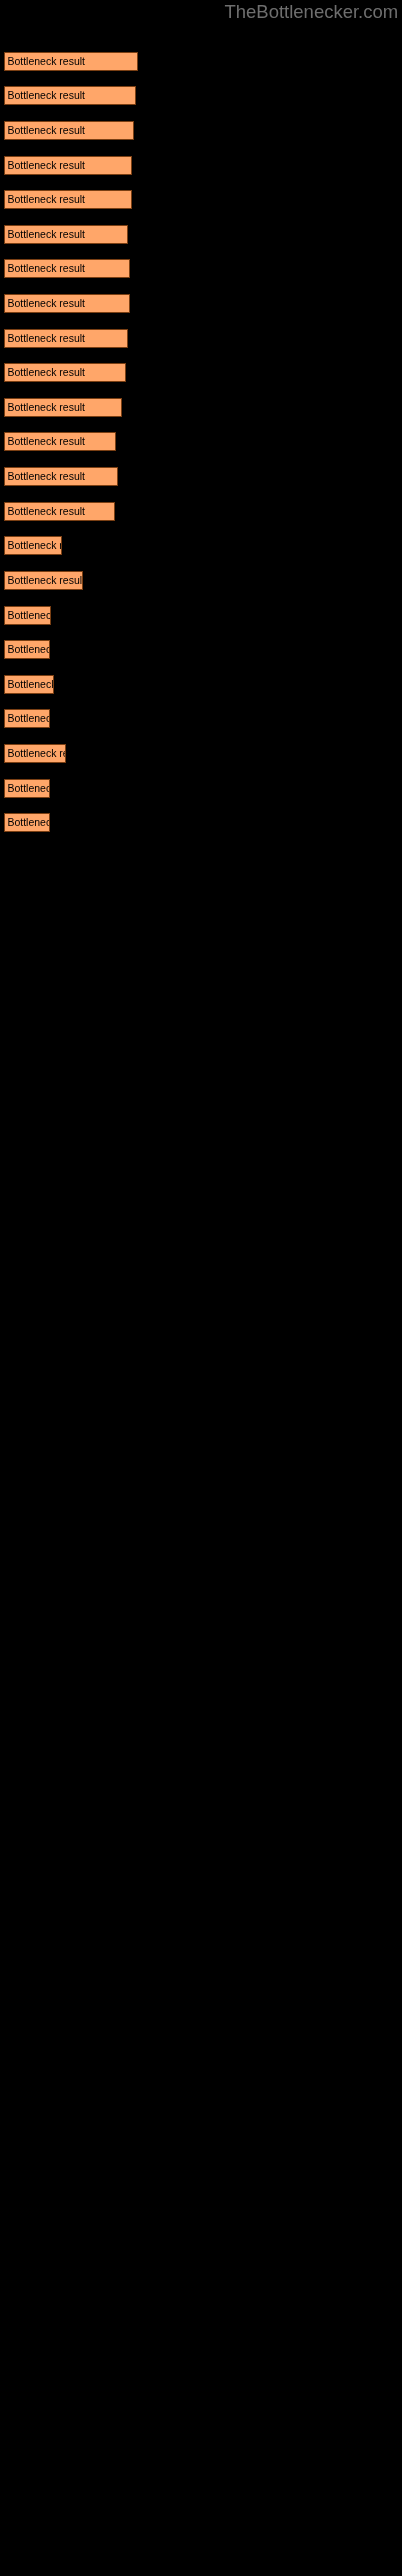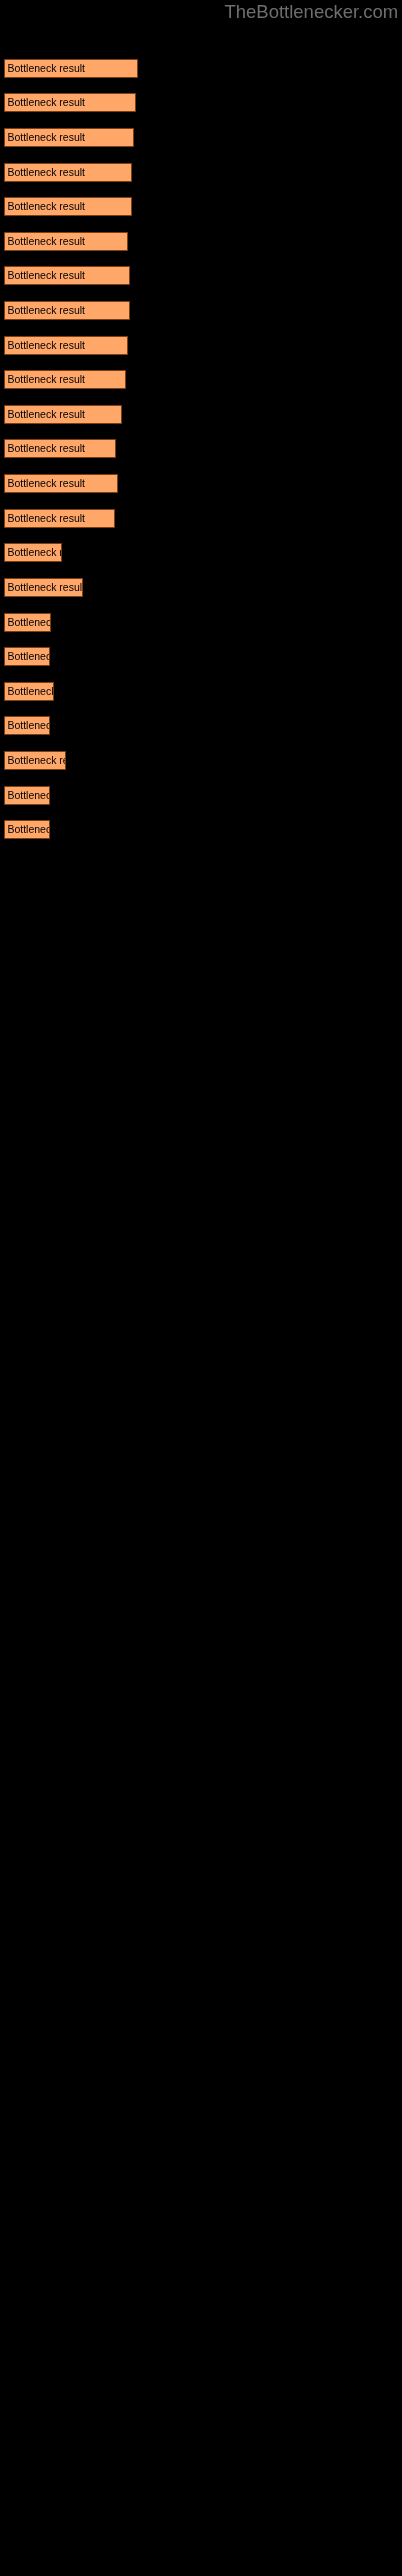--- a/index.html
+++ b/index.html
@@ -42,21 +42,21 @@
   .bar-row {
     position: absolute;
     left: 0;
     width: 403px;
     height: 35px;
   }
 
   .bar {
     position: absolute;
     left: 4px;
-    top: 12px;
+    top: 5px;
     height: 19.3px;
     background: #ffa669;
     border: 0.8px solid #7a3f13;
     box-sizing: border-box;
     overflow: hidden;
     white-space: nowrap;
     padding-left: 44px;
   }
 
   .bar-label {

